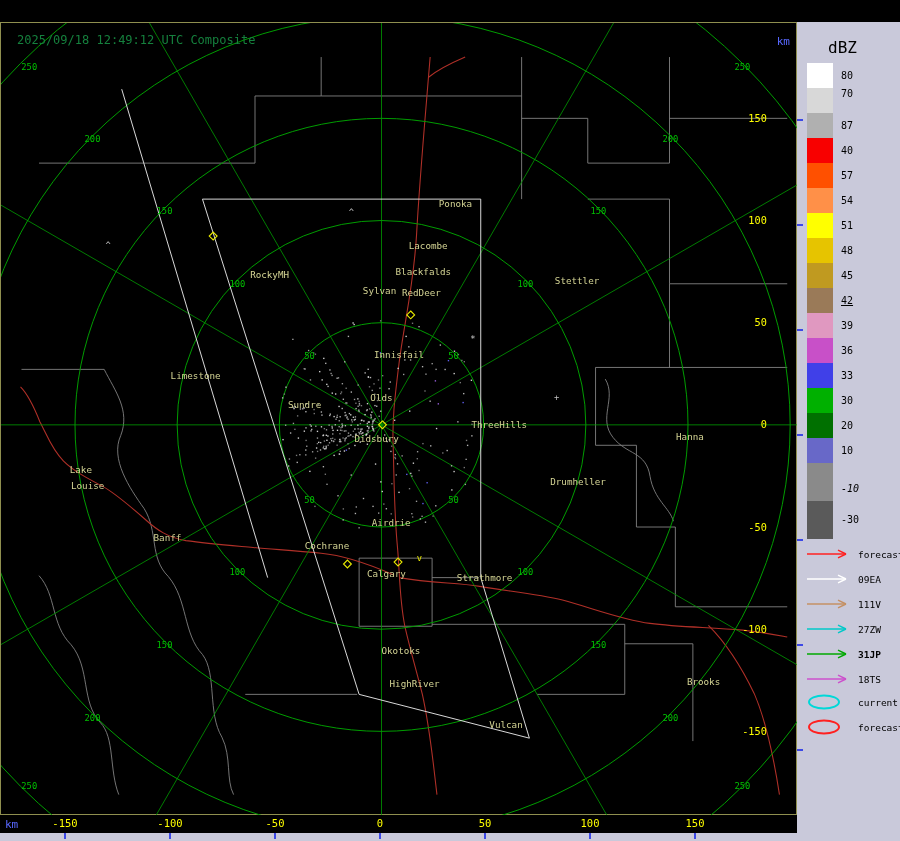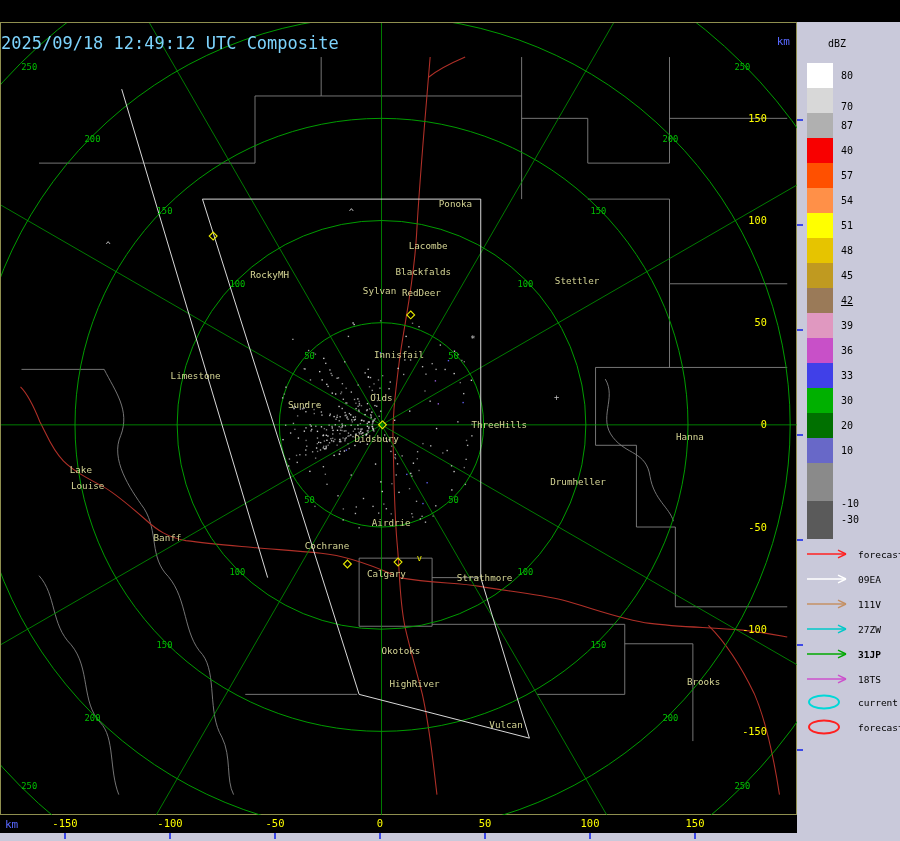--- a/index.html
+++ b/index.html
@@ -4,24 +4,24 @@
 <style>
   *{margin:0;padding:0;box-sizing:border-box}
   body{background:#333;font-family:"DejaVu Sans Mono","Liberation Mono",monospace}
   .screen{position:relative;width:900px;height:841px;background:#000;overflow:hidden}
   .titlebar{position:absolute;left:0;top:0;width:900px;height:22px;background:#ffffff;color:#000;
             font-size:13px;line-height:21px;text-align:center;border-bottom:1px solid #000}
   .maparea{position:absolute;left:0;top:22px;width:797px;height:793px;background:#000;
            border:1px solid #8f8f4f}
   #map-svg{position:absolute;left:0;top:0}
   #map-svg text{font-family:"DejaVu Sans Mono","Liberation Mono",monospace}
-  .timestamp{position:absolute;left:0;top:10px;color:#7dd3fc;font-size:17px;white-space:pre}
+  .timestamp{position:absolute;left:16px;top:10px;color:#15803d;font-size:12px;white-space:pre}
   .km-top{position:absolute;right:6px;top:12px;color:#5868ff;font-size:11px}
   .sidebar{position:absolute;left:797px;top:22px;width:103px;height:819px;background:#c9c9da;color:#000}
-  .dbz{position:absolute;left:31px;top:16px;font-size:10px}
+  .dbz{position:absolute;left:31px;top:16px;font-size:16px}
   .cbar-swatch{position:absolute;left:10px;width:26px}
   .cbar-label{position:absolute;left:44px;font-size:10px}
   .vrow{position:absolute;left:8px;height:16px;display:flex;align-items:center;gap:5px}
   .vlabel{font-size:9.5px}
   .tick-y{position:absolute;left:0;width:6px;height:2px;background:#3c48e6}
   .bottombar{position:absolute;left:0;top:815px;width:797px;height:26px;background:#c9c9da}
   .bb-black{position:absolute;left:0;top:0;width:797px;height:18px;background:#000}
   .bb-label{position:absolute;top:2px;transform:translateX(-50%);color:#ffff00;font-size:10.5px}
   .km-bottom{position:absolute;left:5px;top:3px;color:#5868ff;font-size:11px}
   .tick-x{position:absolute;top:18px;width:2px;height:6px;background:#3c48e6}
@@ -531,21 +531,21 @@
       </svg>
     <div class="timestamp">2025/09/18 12:49:12 UTC Composite</div>
     <div class="km-top">km</div>
   </div>
 
   <div class="sidebar">
     <div class="dbz">dBZ</div>
   <div class="cbar-swatch" style="top: 41px; height: 25px; background: rgb(255, 255, 255);"></div>
       <div class="cbar-label" style="top: 41px; height: 25px; line-height: 25px;">80</div>
       <div class="cbar-swatch" style="top: 66px; height: 25px; background: rgb(216, 216, 216);"></div>
-      <div class="cbar-label" style="top: 72px; height: 25px; line-height: 25px; text-align: right;">70</div>
+      <div class="cbar-label" style="top: 59px; height: 25px; line-height: 25px; text-align: right;">70</div>
       <div class="cbar-swatch" style="top: 91px; height: 25px; background: rgb(176, 176, 176);"></div>
       <div class="cbar-label" style="top: 91px; height: 25px; line-height: 25px;">87</div>
       <div class="cbar-swatch" style="top: 116px; height: 25px; background: rgb(248, 0, 0);"></div>
       <div class="cbar-label" style="top: 116px; height: 25px; line-height: 25px;">40</div>
       <div class="cbar-swatch" style="top: 141px; height: 25px; background: rgb(255, 80, 0);"></div>
       <div class="cbar-label" style="top: 141px; height: 25px; line-height: 25px;">57</div>
       <div class="cbar-swatch" style="top: 166px; height: 25px; background: rgb(255, 144, 72);"></div>
       <div class="cbar-label" style="top: 166px; height: 25px; line-height: 25px;">54</div>
       <div class="cbar-swatch" style="top: 191px; height: 25px; background: rgb(255, 255, 0);"></div>
       <div class="cbar-label" style="top: 191px; height: 25px; line-height: 25px;">51</div>
@@ -561,21 +561,21 @@
       <div class="cbar-label" style="top: 316px; height: 25px; line-height: 25px;">36</div>
       <div class="cbar-swatch" style="top: 341px; height: 25px; background: rgb(64, 64, 232);"></div>
       <div class="cbar-label" style="top: 341px; height: 25px; line-height: 25px;">33</div>
       <div class="cbar-swatch" style="top: 366px; height: 25px; background: rgb(0, 176, 0);"></div>
       <div class="cbar-label" style="top: 366px; height: 25px; line-height: 25px;">30</div>
       <div class="cbar-swatch" style="top: 391px; height: 25px; background: rgb(0, 112, 0);"></div>
       <div class="cbar-label" style="top: 391px; height: 25px; line-height: 25px;">20</div>
       <div class="cbar-swatch" style="top: 416px; height: 25px; background: rgb(104, 104, 200);"></div>
       <div class="cbar-label" style="top: 416px; height: 25px; line-height: 25px;">10</div>
       <div class="cbar-swatch" style="top: 441px; height: 38px; background: rgb(138, 138, 138);"></div>
-      <div class="cbar-label" style="top: 463px; height: 38px; line-height: 38px;">-10</div>
+      <div class="cbar-label" style="top: 448px; height: 38px; line-height: 38px; font-style: italic;">-10</div>
       <div class="cbar-swatch" style="top: 479px; height: 38px; background: rgb(90, 90, 90);"></div>
       <div class="cbar-label" style="top: 479px; height: 38px; line-height: 38px;">-30</div>
       <div class="vrow" style="top: 524px;">
         <svg width="48" height="12">
           <line x1="2" y1="6" x2="41" y2="6" stroke="#ff2020" stroke-width="1.4"></line>
           <path d="M41,6 L33,2.2 M41,6 L33,9.8" stroke="#ff2020" stroke-width="1.4" fill="none"></path>
         </svg>
         <span class="vlabel">forecast</span>
       </div>
       <div class="vrow" style="top: 549px;">

